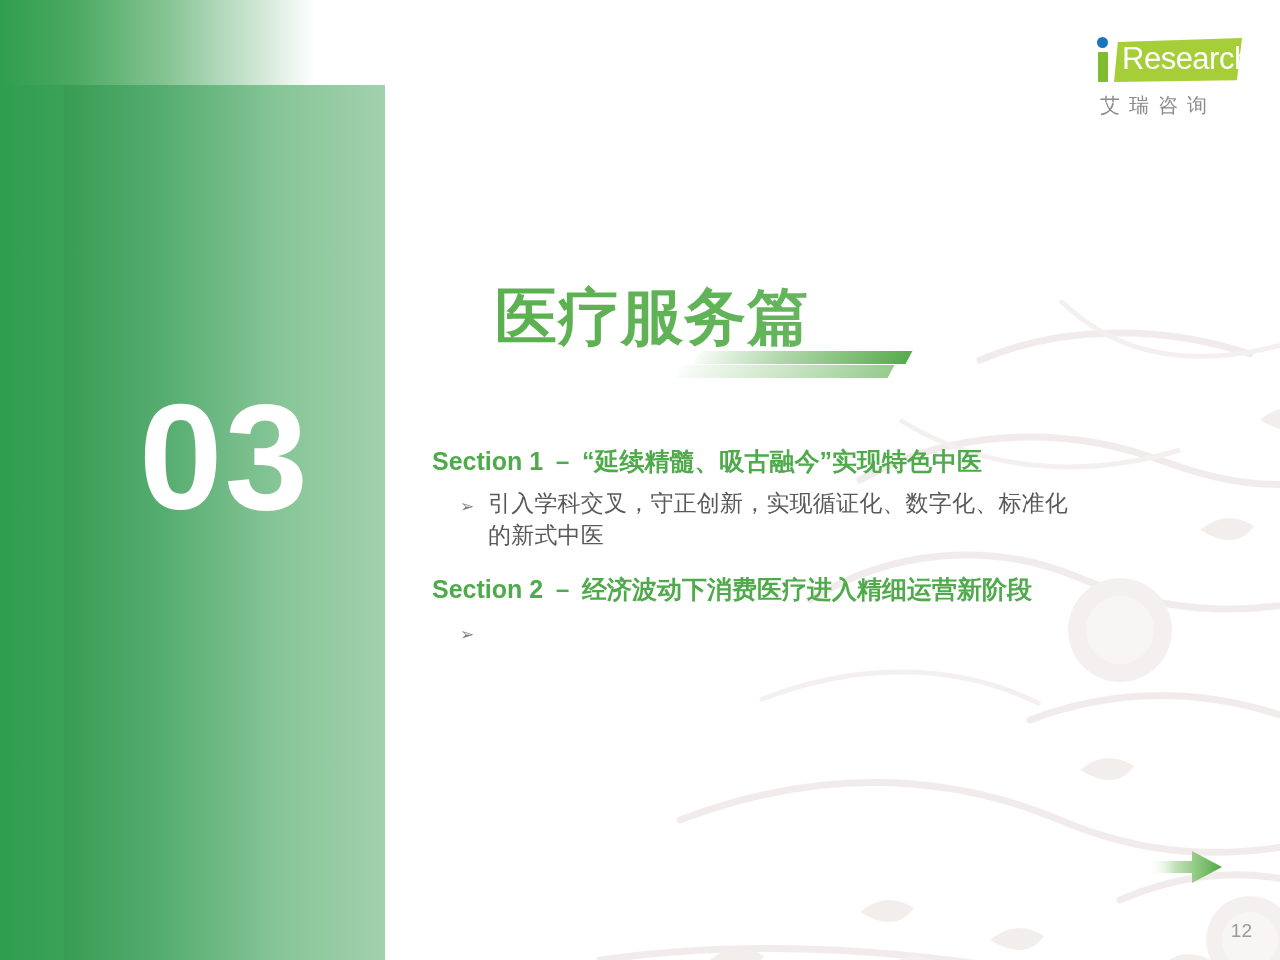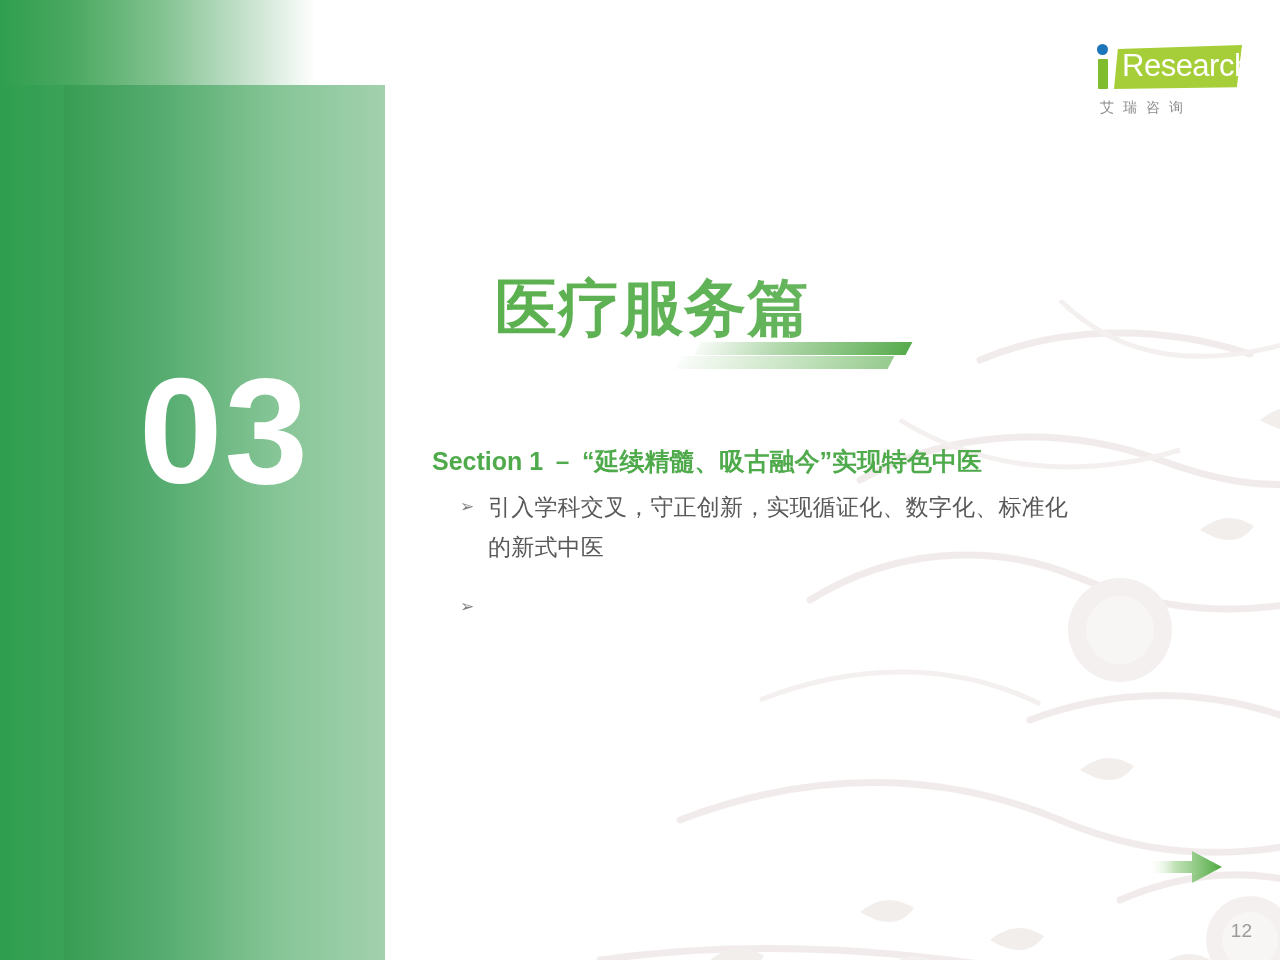--- a/index.html
+++ b/index.html
@@ -50,39 +50,38 @@
     position: absolute;
     left: 64px;
     top: 85px;
     width: 321px;
     height: 875px;
     background: linear-gradient(to right, #389d53 0%, #57ad71 32%, #86c596 66%, #a2d1ad 100%);
   }
   #panel-number {
     position: absolute;
     left: 64px;
-    top: 356px;
+    top: 382px;
     width: 321px;
     text-align: center;
     color: #ffffff;
     font-size: 150px;
     font-weight: bold;
     line-height: 1;
     letter-spacing: 2px;
     font-family: "Liberation Sans", "DejaVu Sans", sans-serif;
   }
 
   
   #logo {
     position: absolute;
     left: 1094px;
     top: 34px;
     width: 152px;
     height: 82px;
-    margin-top: 7px;
   }
   #logo-mark {
     position: relative;
     width: 152px;
     height: 52px;
   }
   #logo-quad {
     position: absolute;
     left: 20px;
     top: 4px;
@@ -117,32 +116,32 @@
     color: #ffffff;
     font-size: 31px;
     font-weight: normal;
     letter-spacing: -0.5px;
     line-height: 36px;
     font-family: "Liberation Sans", "DejaVu Sans", sans-serif;
   }
   #logo-cn {
     margin-top: 6px;
     color: #8c8c8c;
-    font-size: 14px;
+    font-size: 20px;
     letter-spacing: 9px;
     text-align: left;
     padding-left: 6px;
     font-family: "Liberation Sans", "DejaVu Sans", sans-serif;
   }
 
   
   #title-block {
     position: absolute;
     left: 495px;
-    top: 272px;
+    top: 281px;
     width: 620px;
   }
   #slide-title {
     font-size: 62px;
     font-weight: bold;
     line-height: 72px;
     letter-spacing: 1px;
     background: linear-gradient(to right, #5bb04f 0%, #63b45a 45%, #86c47a 100%);
     -webkit-background-clip: text;
     background-clip: text;
@@ -201,21 +200,21 @@
     flex: 0 0 auto;
     color: #7f7f7f;
     font-size: 17px;
     line-height: 40px;
     width: 28px;
   }
   .bullet-text {
     flex: 1 1 auto;
     color: #595959;
     font-size: 23px;
-    line-height: 40px;
+    line-height: 32px;
     letter-spacing: 0.2px;
     max-width: 600px;
     font-family: "Liberation Sans", "DejaVu Sans", sans-serif;
   }
 
   
   #next-arrow {
     position: absolute;
     left: 1150px;
     top: 850px;
@@ -300,20 +299,21 @@
 
     <div>
       <div class="section-heading">Section 1 － “延续精髓、吸古融今”实现特色中医</div>
       <div class="bullet-row">
         <span class="bullet-marker">➢</span>
         <span class="bullet-text">引入学科交叉，守正创新，实现循证化、数字化、标准化的新式中医</span>
       </div>
     </div>
 
     <div>
+      <div class="section-heading">Section 2 － 经济波动下消费医疗进入精细运营新阶段</div>
       <div class="bullet-row">
         <span class="bullet-marker">➢</span>
       </div>
     </div>
 
   </div>
 
   <svg id="next-arrow" viewBox="0 0 72 34" xmlns="http://www.w3.org/2000/svg">
     <defs>
       <linearGradient id="arrowGrad" x1="0" y1="0" x2="1" y2="0">

